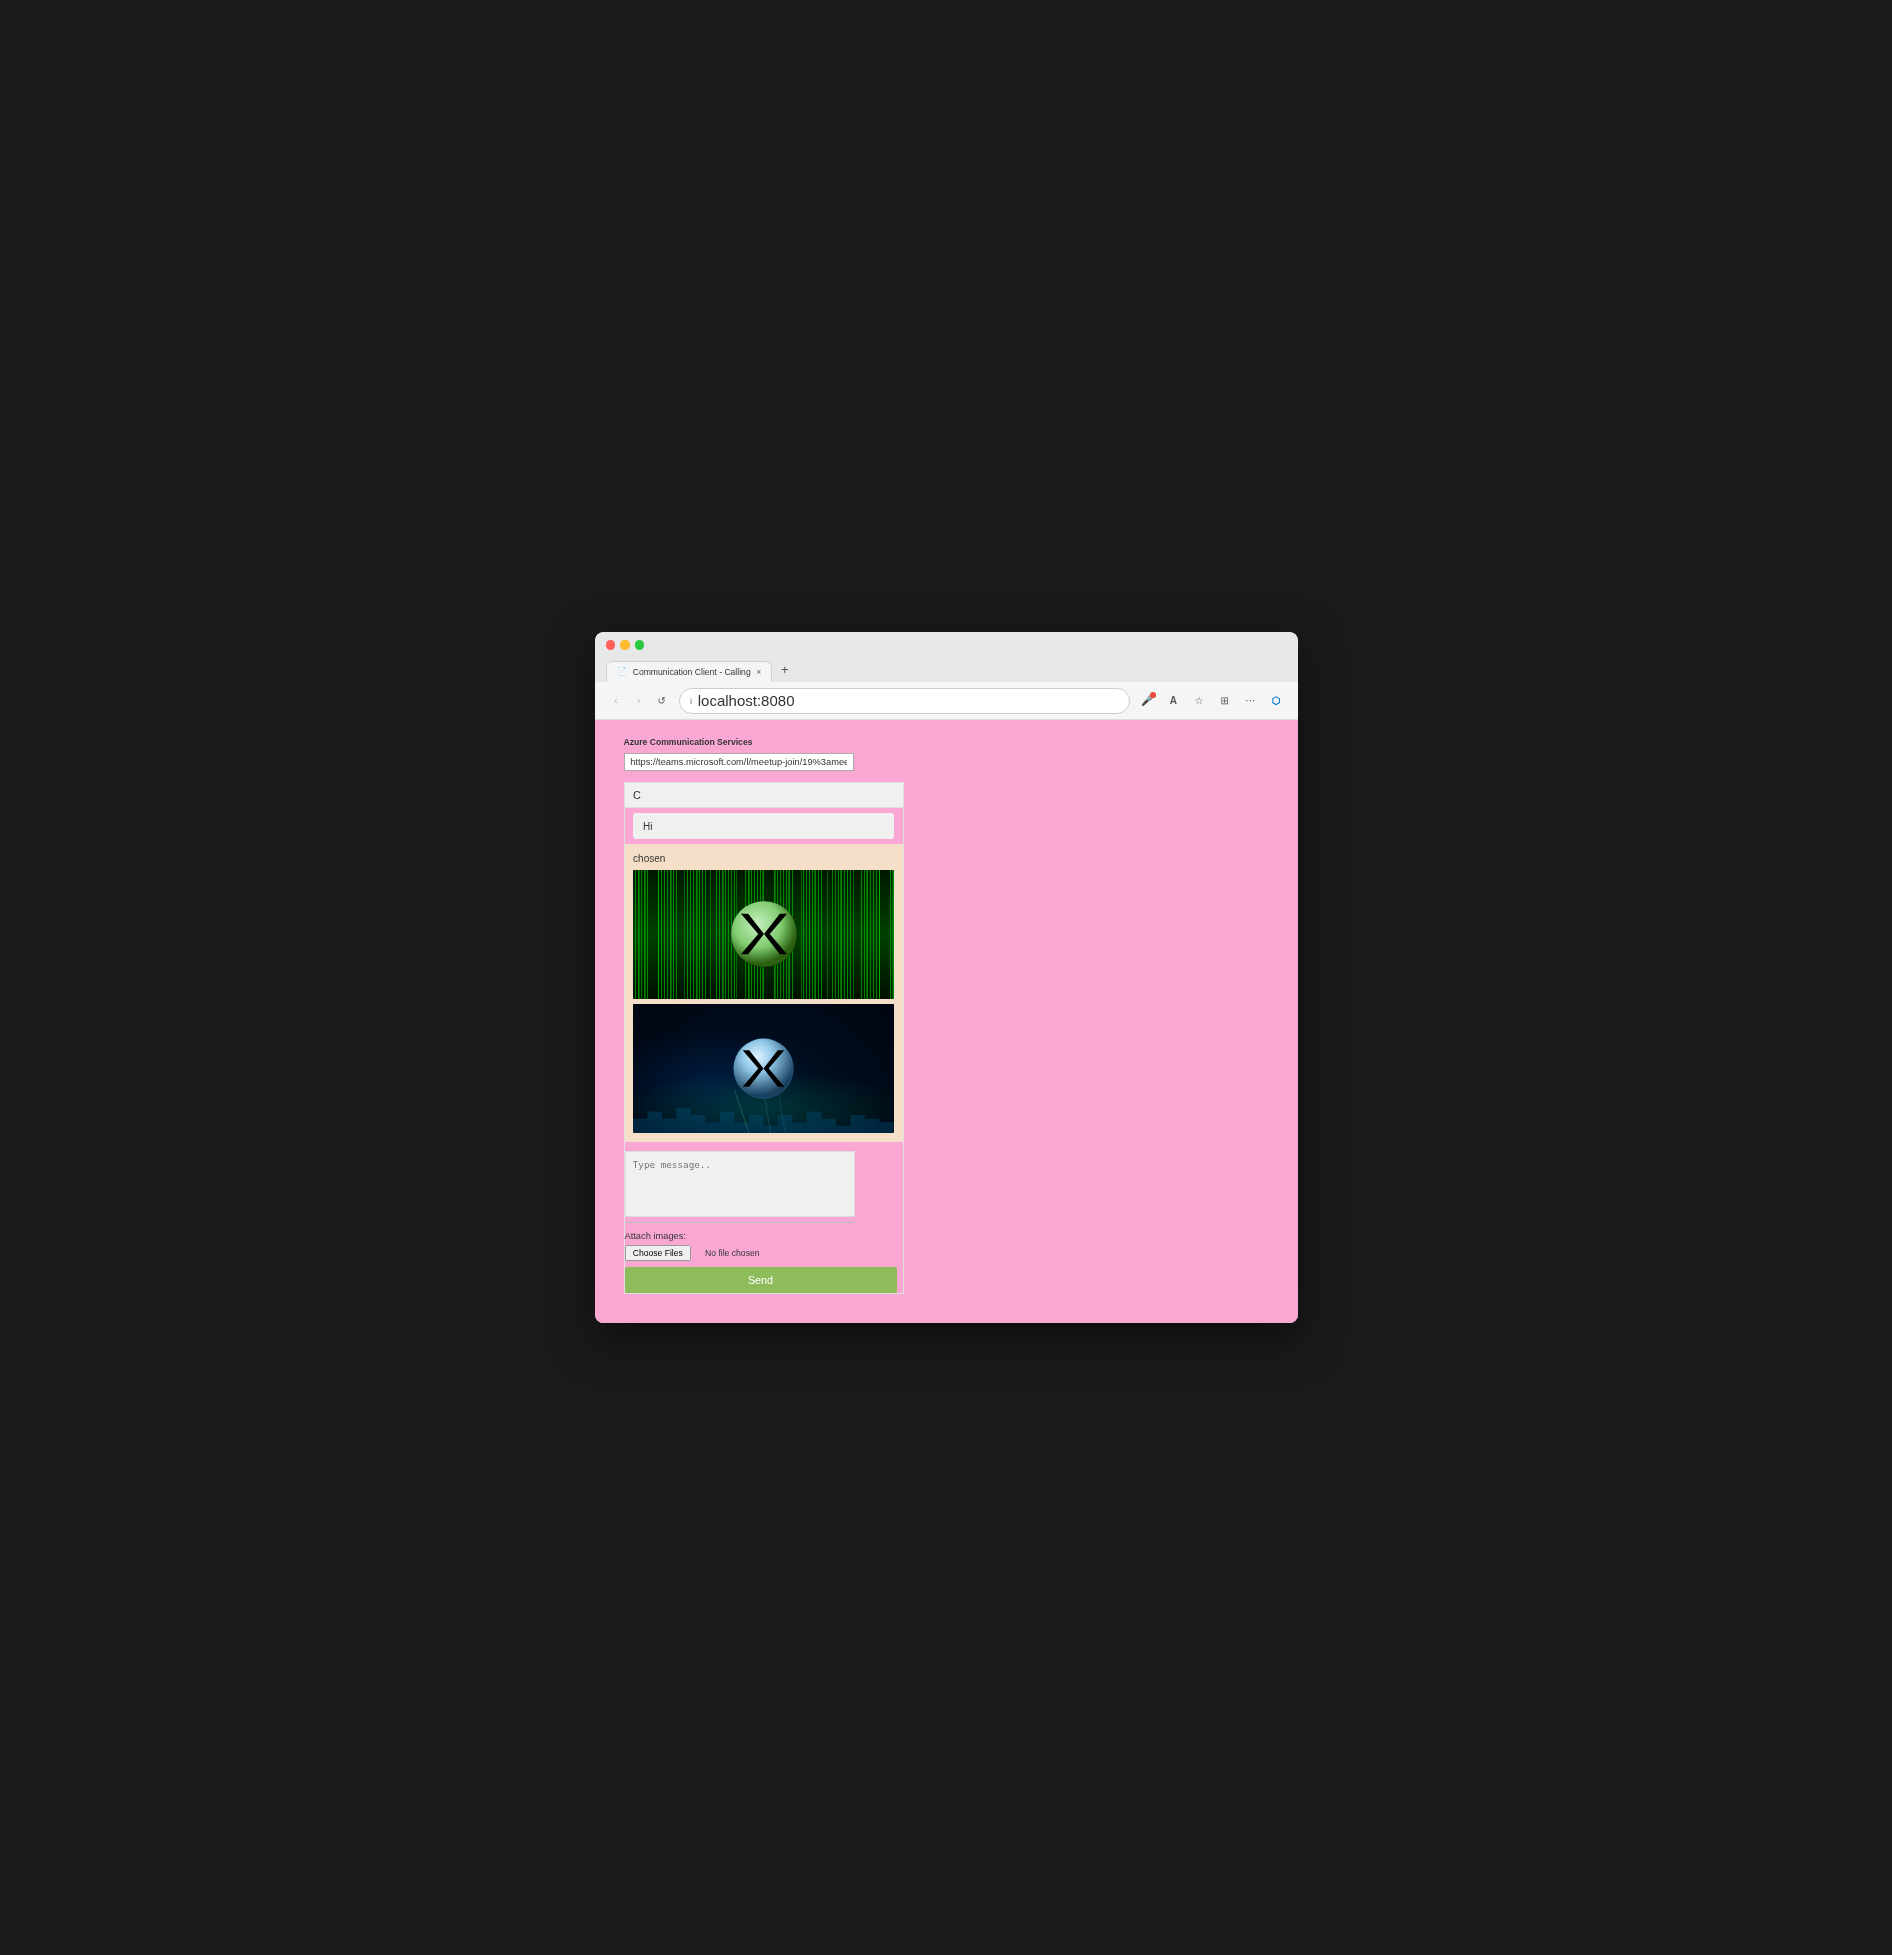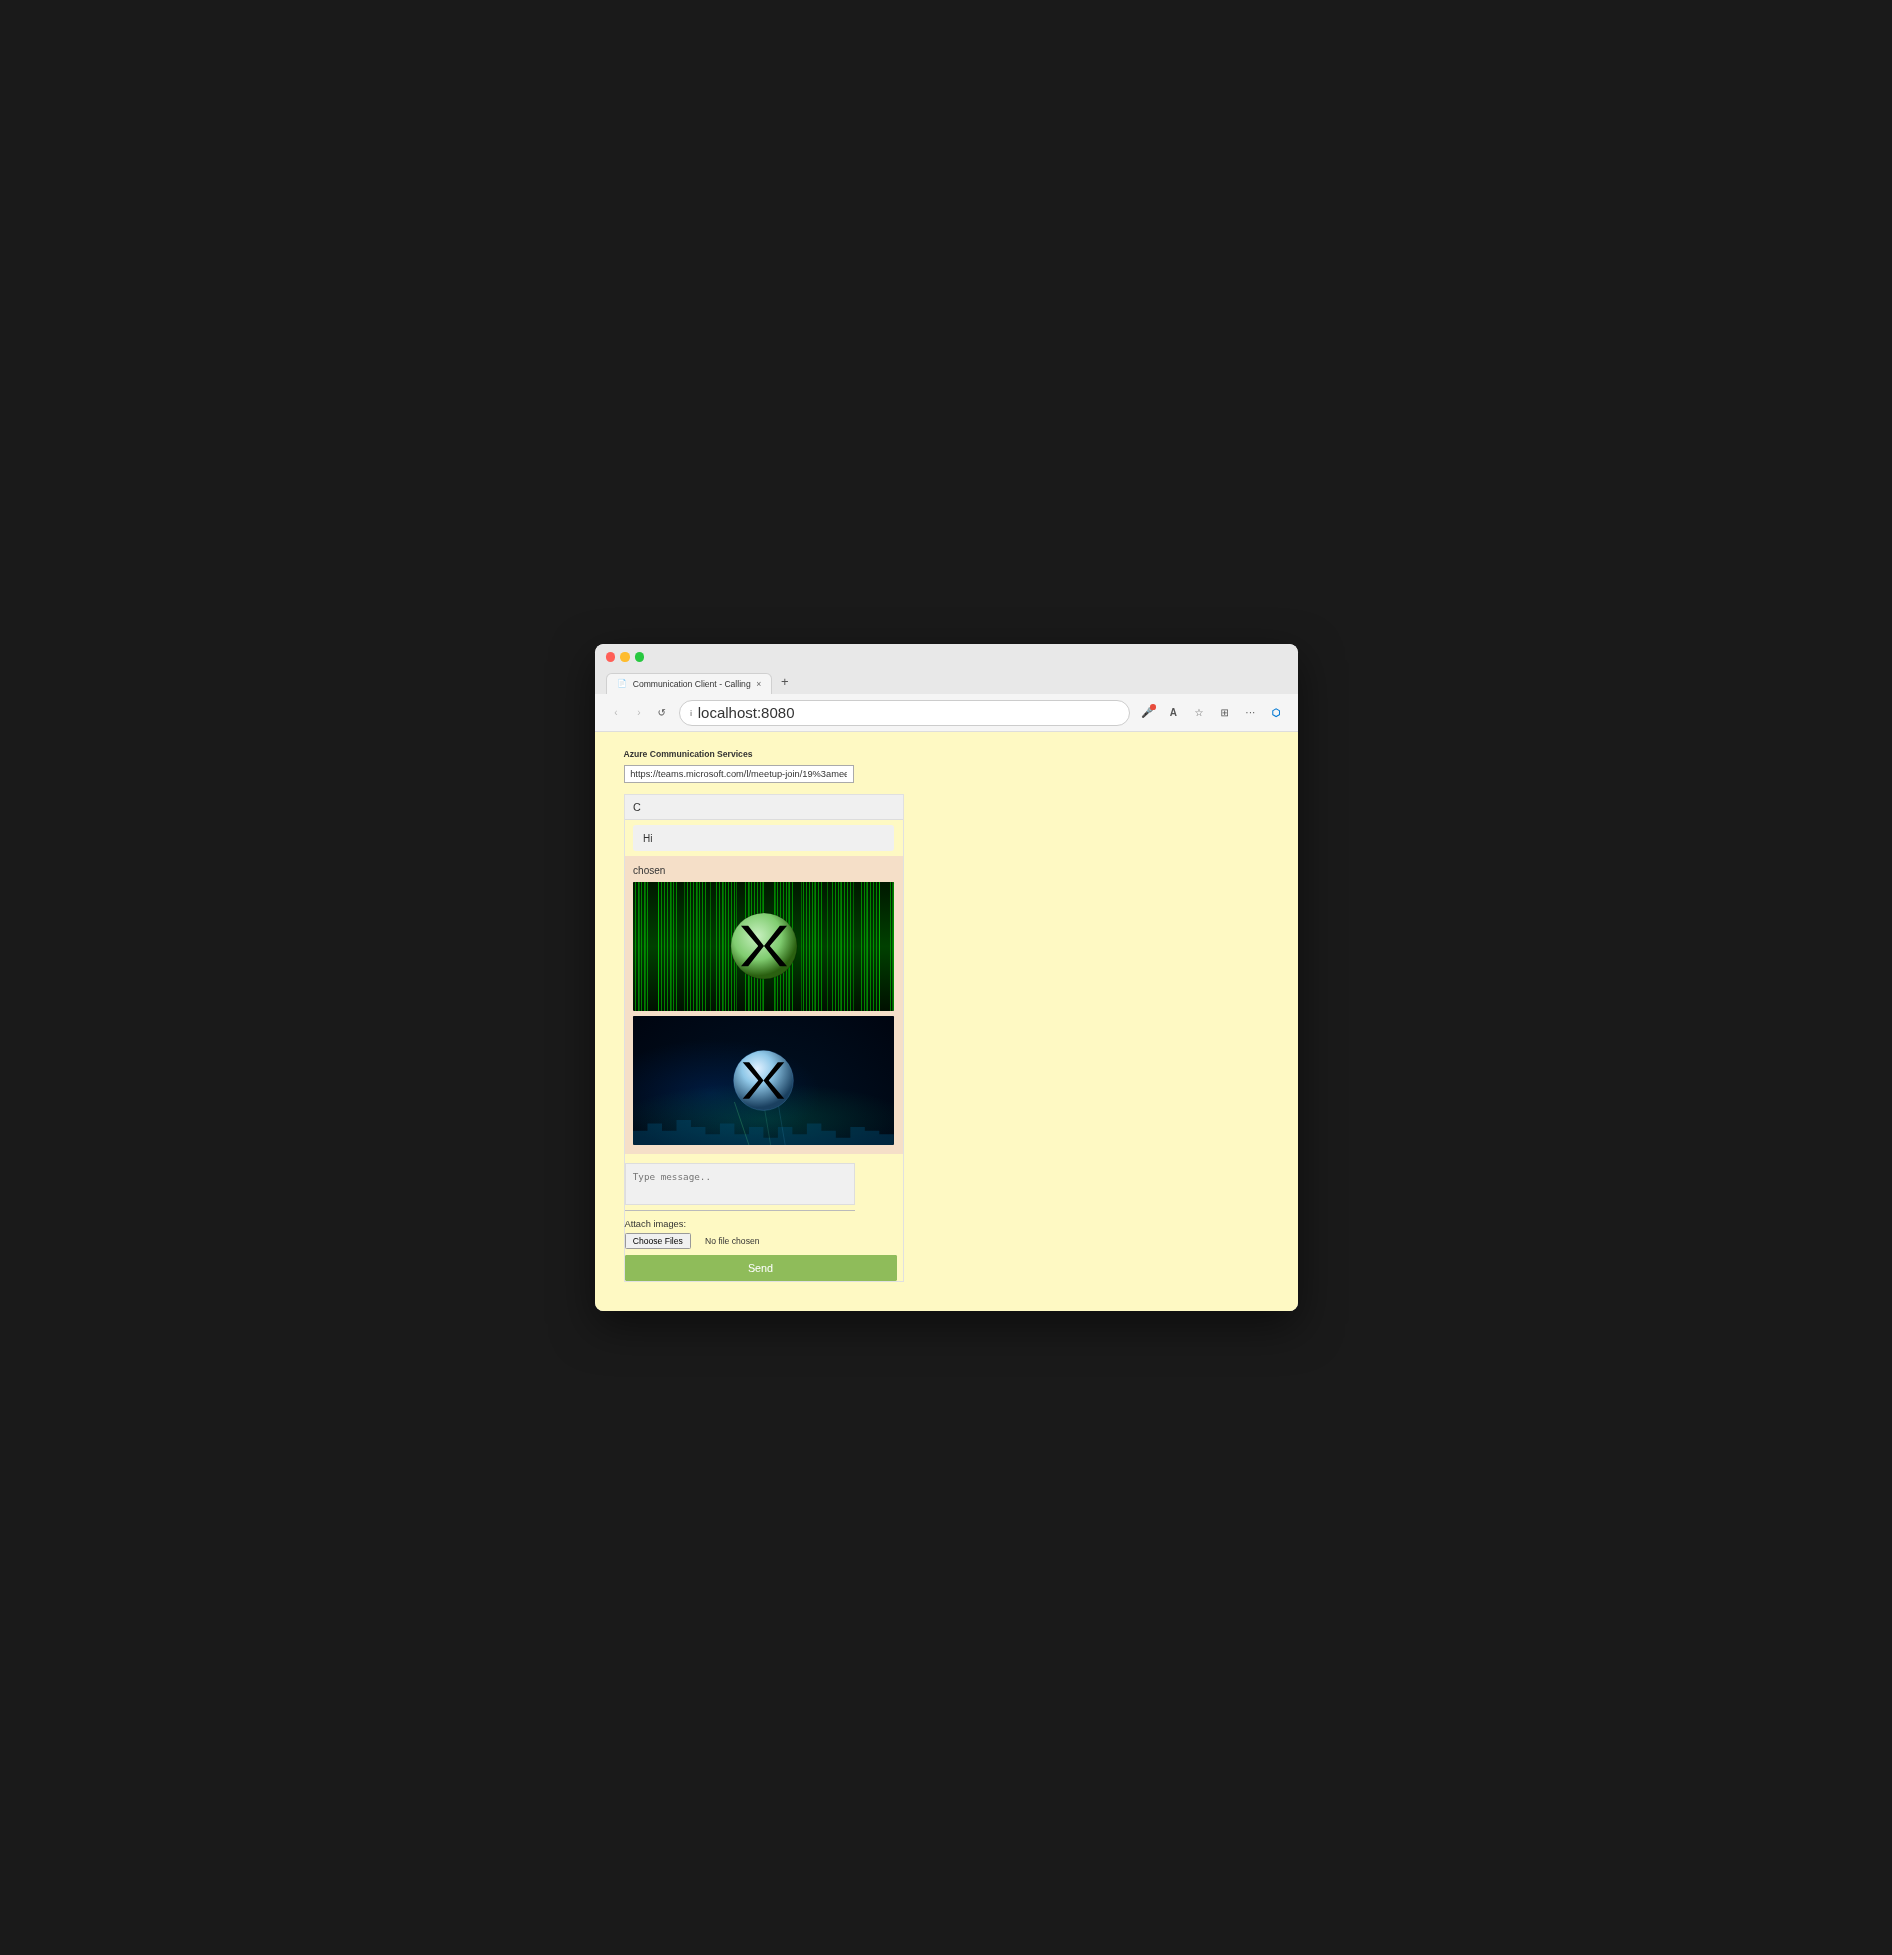--- a/index.html
+++ b/index.html
@@ -179,21 +179,21 @@
       top: 1.4px;
       right: 1.4px;
       width: 5.7px;
       height: 5.7px;
       background: #e74c3c;
       border-radius: 50%;
     }
 
     
     .page-content {
-      background: #fef9c3;
+      background: #f9a8d4;
       padding: 17px 20px 29px 29px;
       min-height: 574px;
     }
 
     .azure-label {
       font-size: 8.6px;
       font-weight: 600;
       color: #333;
       margin-bottom: 5.7px;
     }
@@ -281,21 +281,21 @@
       border-radius: 1.4px;
     }
 
     
     .input-section {
       padding: 5.7px 0 0 0;
     }
 
     .message-input {
       width: 230px;
-      height: 42px;
+      height: 66px;
       border: 0.7px solid #ddd;
       background: #f0f0f0;
       padding: 7.2px;
       font-size: 9.3px;
       color: #999;
       resize: none;
       outline: none;
       display: block;
       margin-bottom: 5.7px;
     }

